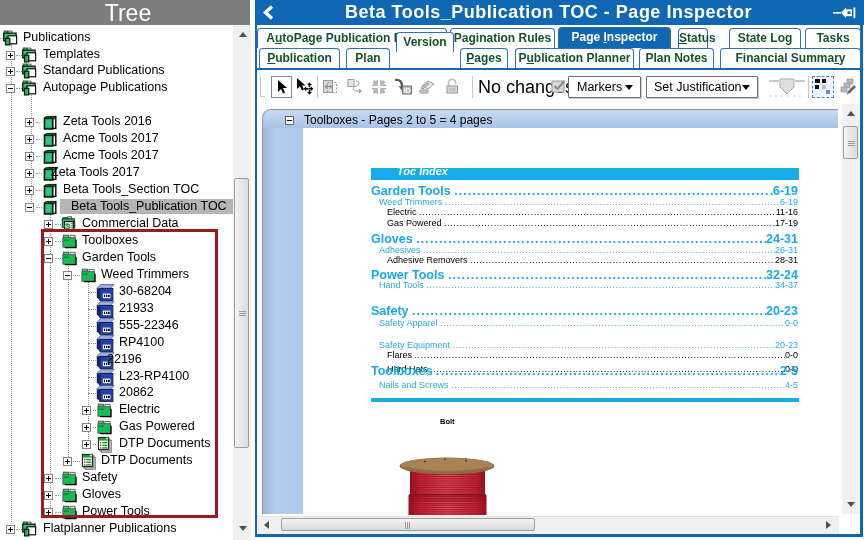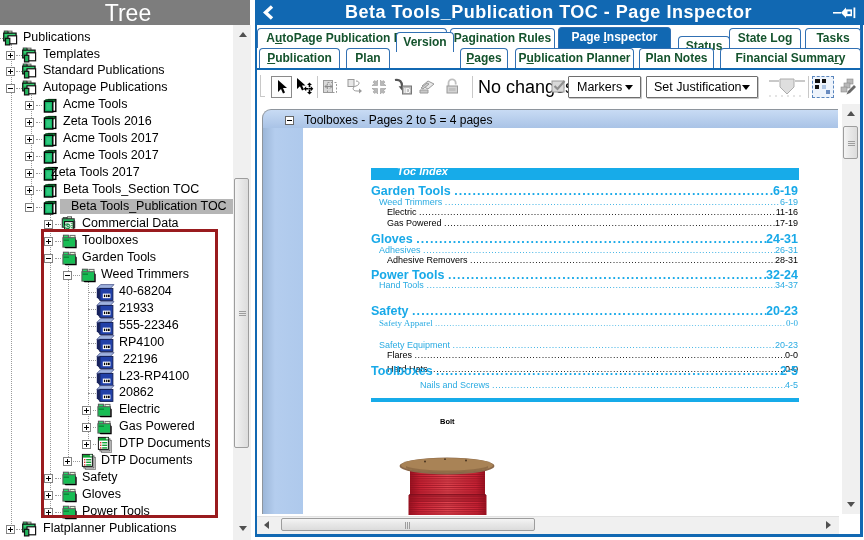--- a/index.html
+++ b/index.html
@@ -123,31 +123,20 @@
         <div class="ticon" style="left:22px;"><svg width="16" height="17" viewBox="0 0 16 16">
 <rect x="5.6" y="0.6" width="3.4" height="2.4" fill="#d9f0cf" stroke="#5a5a5a" stroke-width="0.9"></rect>
 <rect x="1.2" y="0.5" width="3.6" height="2.6" fill="#35d470" stroke="#333" stroke-width="0.9"></rect>
 <rect x="0.7" y="2.6" width="12.4" height="7.8" fill="#23b45c" stroke="#111" stroke-width="1.2"></rect>
 <path d="M1.8 4.5 h10.2" stroke="#3fe080" stroke-width="1.2"></path>
 <rect x="5" y="5.3" width="8.6" height="8" fill="#fff" stroke="#111" stroke-width="1.2"></rect>
 <rect x="2.5" y="7.8" width="4.3" height="6.6" fill="#23b45c" stroke="#111" stroke-width="1.2"></rect>
 </svg></div>
         <div class="lbl" style="left:40px; padding:0 3px;">Autopage Publications</div>
       </div>
-<div class="trow" style="left:0; top:72.3px; width:233px;">
-        <div class="doth" style="left:35.5px; top:8px; width:6.5px;"></div>
-        <div class="ebox plus" style="left:25.0px;"></div>
-        <div class="ticon" style="left:42px;"><svg width="17" height="17" viewBox="0 0 17 17">
-<rect x="6.8" y="2.6" width="7" height="11.8" fill="#fff" stroke="#000" stroke-width="1.4"></rect>
-<path d="M2.6 3.8 q0.5 -1.3 2.2 -1.3 h7.8 v2.4 h-10 z" fill="#0e9a44" stroke="#04330f" stroke-width="0.8"></path>
-<rect x="2.4" y="4.2" width="8.4" height="10.8" fill="#16b465" stroke="#000" stroke-width="1.4"></rect>
-<rect x="4.3" y="6.3" width="4.6" height="6.5" fill="#2fca80"></rect>
-</svg></div>
-        <div class="lbl" style="left:60px; padding:0 3px;">Acme Tools</div>
-      </div>
 <div class="trow" style="left:0; top:89.2px; width:233px;">
         <div class="doth" style="left:35.5px; top:8px; width:6.5px;"></div>
         <div class="ebox plus" style="left:25.0px;"></div>
         <div class="ticon" style="left:42px;"><svg width="17" height="17" viewBox="0 0 17 17">
 <rect x="6.8" y="2.6" width="7" height="11.8" fill="#fff" stroke="#000" stroke-width="1.4"></rect>
 <path d="M2.6 3.8 q0.5 -1.3 2.2 -1.3 h7.8 v2.4 h-10 z" fill="#0e9a44" stroke="#04330f" stroke-width="0.8"></path>
 <rect x="2.4" y="4.2" width="8.4" height="10.8" fill="#16b465" stroke="#000" stroke-width="1.4"></rect>
 <rect x="4.3" y="6.3" width="4.6" height="6.5" fill="#2fca80"></rect>
 </svg></div>
         <div class="lbl" style="left:60px; padding:0 3px;">Zeta Tools 2016</div>
@@ -262,21 +251,21 @@
         <div class="doth" style="left:87.5px; top:8px; width:8.5px;"></div>
         <div class="ticon" style="left:96px;"><svg width="19" height="18" viewBox="0 0 19 18">
 <path d="M0.8 4.4 L4.6 0.6 L18 0.6 L14.4 4.4 Z" fill="#9fb2de" stroke="#39437e" stroke-width="0.7"></path>
 <path d="M0.8 4.4 L3.9 4.4 L3.9 16.4 L0.8 13.2 Z" fill="#16215c"></path>
 <rect x="3.9" y="4.4" width="13" height="12" fill="#2140a8" stroke="#101a4e" stroke-width="0.9"></rect>
 <rect x="6.8" y="9.6" width="7.6" height="4.6" fill="#fff"></rect>
 <rect x="7.9" y="10.7" width="1.1" height="2.4" fill="#000"></rect>
 <rect x="9.8" y="10.7" width="1.1" height="2.4" fill="#000"></rect>
 <rect x="11.6" y="10.7" width="2.1" height="2.4" fill="#000"></rect>
 </svg></div>
-        <div class="lbl" style="left:116px; padding:0 3px;">40-68204</div>
+        <div class="lbl" style="left:116px; padding:0 3px;">30-68204</div>
       </div>
 <div class="trow" style="left:0; top:275.7px; width:233px;">
         <div class="doth" style="left:87.5px; top:8px; width:8.5px;"></div>
         <div class="ticon" style="left:96px;"><svg width="19" height="18" viewBox="0 0 19 18">
 <path d="M0.8 4.4 L4.6 0.6 L18 0.6 L14.4 4.4 Z" fill="#9fb2de" stroke="#39437e" stroke-width="0.7"></path>
 <path d="M0.8 4.4 L3.9 4.4 L3.9 16.4 L0.8 13.2 Z" fill="#16215c"></path>
 <rect x="3.9" y="4.4" width="13" height="12" fill="#2140a8" stroke="#101a4e" stroke-width="0.9"></rect>
 <rect x="6.8" y="9.6" width="7.6" height="4.6" fill="#fff"></rect>
 <rect x="7.9" y="10.7" width="1.1" height="2.4" fill="#000"></rect>
 <rect x="9.8" y="10.7" width="1.1" height="2.4" fill="#000"></rect>
@@ -314,21 +303,21 @@
         <div class="doth" style="left:87.5px; top:8px; width:8.5px;"></div>
         <div class="ticon" style="left:96px;"><svg width="19" height="18" viewBox="0 0 19 18">
 <path d="M0.8 4.4 L4.6 0.6 L18 0.6 L14.4 4.4 Z" fill="#9fb2de" stroke="#39437e" stroke-width="0.7"></path>
 <path d="M0.8 4.4 L3.9 4.4 L3.9 16.4 L0.8 13.2 Z" fill="#16215c"></path>
 <rect x="3.9" y="4.4" width="13" height="12" fill="#2140a8" stroke="#101a4e" stroke-width="0.9"></rect>
 <rect x="6.8" y="9.6" width="7.6" height="4.6" fill="#fff"></rect>
 <rect x="7.9" y="10.7" width="1.1" height="2.4" fill="#000"></rect>
 <rect x="9.8" y="10.7" width="1.1" height="2.4" fill="#000"></rect>
 <rect x="11.6" y="10.7" width="2.1" height="2.4" fill="#000"></rect>
 </svg></div>
-        <div class="lbl" style="left:120px; padding:0 3px;">22196</div>
+        <div class="lbl" style="left:104px; padding:0 3px;">22196</div>
       </div>
 <div class="trow" style="left:0; top:343.5px; width:233px;">
         <div class="doth" style="left:87.5px; top:8px; width:8.5px;"></div>
         <div class="ticon" style="left:96px;"><svg width="19" height="18" viewBox="0 0 19 18">
 <path d="M0.8 4.4 L4.6 0.6 L18 0.6 L14.4 4.4 Z" fill="#9fb2de" stroke="#39437e" stroke-width="0.7"></path>
 <path d="M0.8 4.4 L3.9 4.4 L3.9 16.4 L0.8 13.2 Z" fill="#16215c"></path>
 <rect x="3.9" y="4.4" width="13" height="12" fill="#2140a8" stroke="#101a4e" stroke-width="0.9"></rect>
 <rect x="6.8" y="9.6" width="7.6" height="4.6" fill="#fff"></rect>
 <rect x="7.9" y="10.7" width="1.1" height="2.4" fill="#000"></rect>
 <rect x="9.8" y="10.7" width="1.1" height="2.4" fill="#000"></rect>
@@ -482,21 +471,21 @@
         </g>
         <rect x="14.5" y="5.4" width="3" height="2.6" fill="#1168b2"></rect>
       </svg>
 </div>
   <div class="abs" id="rborderL"></div>
   <div class="abs" id="rborderR"></div>
   <div class="abs" id="rborderB"></div>
   <div class="tab" style="left:257px; width:190px; top:28px;">A<u>u</u>toPage Publication Planner</div>
 <div class="tab" style="left:450px; width:105px; top:28px;">Pagination Rules</div>
 <div class="tab on" style="left:558px; width:113px; ">Page <u>I</u>nspector</div>
-<div class="tab" style="left:678px; width:52px; top:28px;margin-top:8px;"><u>S</u>tatus</div>
+<div class="tab" style="left:678px; width:30px; top:28px;"><u>S</u>tatus</div>
 <div class="tab" style="left:729px; width:72px; top:28px;">State Log</div>
 <div class="tab" style="left:805px; width:56px; top:28px;">Tasks</div>
 <div class="tab" style="left:259px; width:81px; top:48px;"><u>P</u>ublication</div>
 <div class="tab" style="left:346px; width:44px; top:48px;">Plan</div>
 <div class="tab" style="left:396px; width:58px; top:32px;">Version</div>
 <div class="tab" style="left:460px; width:48px; top:48px;"><u>P</u>ages</div>
 <div class="tab" style="left:515px; width:119px; top:48px;">P<u>u</u>blication Planner</div>
 <div class="tab" style="left:639px; width:75px; top:48px;">Plan Notes</div>
 <div class="tab" style="left:720px; width:141px; top:48px;">Financial Summa<u>r</u>y</div>
   <div class="abs" id="tabline"></div>
@@ -633,21 +622,21 @@
 <div class="tocrow l2" style="top:176.0px; padding-left:8px;">
         <span style="white-space:nowrap;">Hand Tools&nbsp;</span>
         <span class="dots">............................................................................................................................................................................................................................</span>
         <span>34-37</span>
       </div>
 <div class="tocrow l1" style="top:199.5px; padding-left:0px;">
         <span style="white-space:nowrap;">Safety&nbsp;</span>
         <span class="dots">............................................................................................................................................................................................................................</span>
         <span>20-23</span>
       </div>
-<div class="tocrow l2" style="top:213.5px; padding-left:8px;font-family:Liberation Serif, serif;">
+<div class="tocrow l2" style="top:213.5px; padding-left:8px;">
         <span style="white-space:nowrap;">Safety Apparel&nbsp;</span>
         <span class="dots">............................................................................................................................................................................................................................</span>
         <span>0-0</span>
       </div>
 <div class="tocrow l3" style="top:224.0px; padding-left:16px;">
         <span style="white-space:nowrap;margin-top:36px;">Hard Hats&nbsp;</span>
         <span class="dots">............................................................................................................................................................................................................................</span>
         <span>0-0</span>
       </div>
 <div class="tocrow l2" style="top:235.5px; padding-left:8px;">
@@ -659,21 +648,21 @@
         <span style="white-space:nowrap;">Flares&nbsp;</span>
         <span class="dots">............................................................................................................................................................................................................................</span>
         <span>0-0</span>
       </div>
 <div class="tocrow l1" style="top:259.5px; padding-left:0px;">
         <span style="white-space:nowrap;">Toolboxes&nbsp;</span>
         <span class="dots">............................................................................................................................................................................................................................</span>
         <span>2-5</span>
       </div>
 <div class="tocrow l2" style="top:275.5px; padding-left:8px;">
-        <span style="white-space:nowrap;margin-left:41px;">Nails and Screws&nbsp;</span>
+        <span style="white-space:nowrap;">Nails and Screws&nbsp;</span>
         <span class="dots">............................................................................................................................................................................................................................</span>
         <span>4-5</span>
       </div>
 <div style="position:absolute; left:114px; top:294px; width:428px; height:4px; background:#17abe9;"></div>
 <div style="position:absolute; left:183px; top:313px; font-size:7.5px; font-weight:bold; color:#000;">Bolt</div>
 <div style="position:absolute; left:141px; top:350px; width:100px; height:61px; overflow:hidden;">
 <svg width="100" height="70" viewBox="0 0 100 70">
 <defs>
 <linearGradient id="red" x1="0" y1="0" x2="1" y2="0">
 <stop offset="0" stop-color="#9a1120"></stop>

